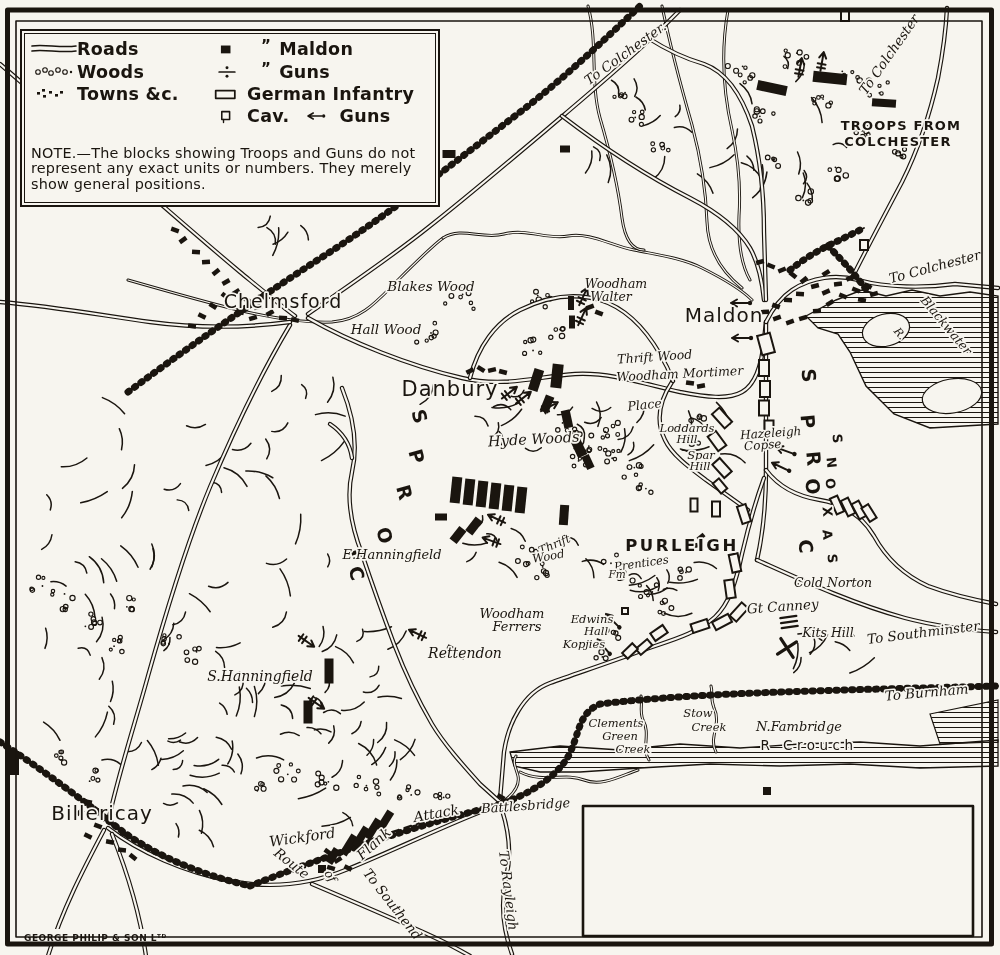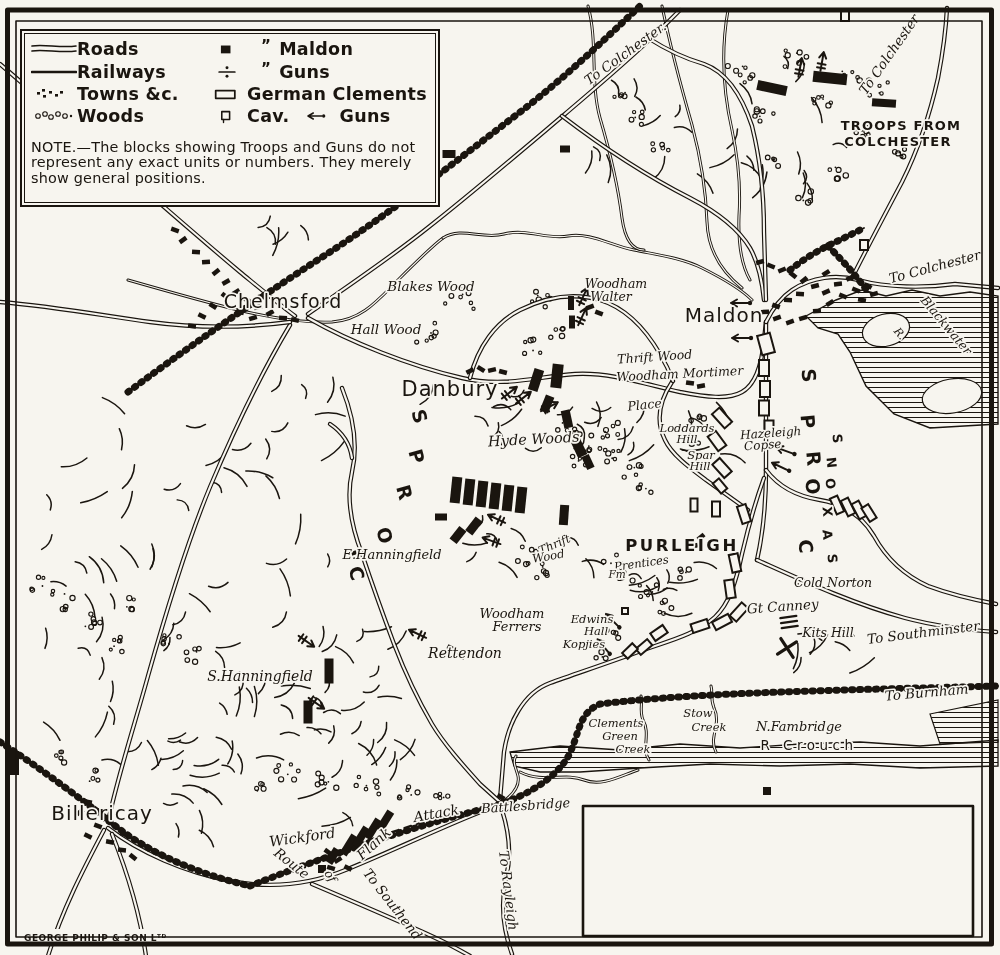--- a/index.html
+++ b/index.html
@@ -25,21 +25,21 @@
   .leg-cols{display:flex}
   .leg-col{display:flex;flex-direction:column}
   .leg-col.c1{width:176px}
   .leg-col.c2{flex:1}
   .leg-row{display:flex;align-items:center;height:22.4px;font-size:17.5px;font-weight:600;
            letter-spacing:.3px;white-space:nowrap}
   .leg-sym{width:46px;flex:0 0 auto;display:inline-flex;align-items:center}
   .leg-sym.small{width:40px}
   .leg-ditto{font-size:15px;margin:0 8px 6px 14px;font-weight:700}
   .leg-lab2{margin-left:4px}
-  .leg-note{font-size:14.4px;line-height:1.1;font-weight:500;margin-top:12px;letter-spacing:.2px}
+  .leg-note{font-size:14.4px;line-height:1.1;font-weight:500;margin-top:18px;letter-spacing:.2px}
 </style>
 </head>
 <body>
 
 <div id="stage">
   <svg id="map-svg" viewBox="0 0 1000 955" xmlns="http://www.w3.org/2000/svg">
     <defs>
       <pattern id="hatch" width="6" height="5" patternUnits="userSpaceOnUse">
         <path d="M0,2.5 H6" stroke="#1a150f" stroke-width="1.05"></path>
       </pattern>
@@ -963,50 +963,42 @@
                 <svg width="46" height="16" viewBox="0 0 46 16">
                   <path d="M1,5 C 12,3 30,7 45,5" class="ink" fill="none" stroke="#1a150f" stroke-width="1.6"></path>
                   <path d="M1,10 C 12,8 30,12 45,10" class="ink" fill="none" stroke="#1a150f" stroke-width="1.6"></path>
                 </svg>
               </span>
               <span class="leg-lab">Roads</span>
             </div>
             <div class="leg-row">
               <span class="leg-sym">
                 <svg width="46" height="16" viewBox="0 0 46 16">
-                  <path d="M1,8 H45" class="ink" fill="none" stroke="#1a150f" stroke-width="2.6"></path>
+                  <circle cx="7" cy="8" r="2.3" class="ink" stroke-width="1.1"></circle>
+                  <circle cx="14" cy="6" r="2.3" class="ink" stroke-width="1.1"></circle>
+                  <circle cx="20" cy="9" r="2.3" class="ink" stroke-width="1.1"></circle>
+                  <circle cx="27" cy="6" r="2.3" class="ink" stroke-width="1.1"></circle>
+                  <circle cx="34" cy="8" r="2.3" class="ink" stroke-width="1.1"></circle>
+                  <circle cx="40" cy="8" r="1.2" fill="#1a150f"></circle>
                 </svg>
               </span>
-              <span class="leg-lab">Railways</span>
+              <span class="leg-lab">Woods</span>
             </div>
             <div class="leg-row">
               <span class="leg-sym">
                 <svg width="46" height="16" viewBox="0 0 46 16">
                   <rect x="6" y="6" width="3" height="2.6" fill="#1a150f"></rect>
                   <rect x="12" y="9" width="3" height="2.6" fill="#1a150f"></rect>
                   <rect x="18" y="5" width="3" height="2.6" fill="#1a150f"></rect>
                   <rect x="11" y="3" width="3" height="2.6" fill="#1a150f"></rect>
                   <rect x="24" y="8" width="3" height="2.6" fill="#1a150f"></rect>
                   <rect x="29" y="5" width="3" height="2.6" fill="#1a150f"></rect>
                 </svg>
               </span>
               <span class="leg-lab">Towns &amp;c.</span>
-            </div>
-            <div class="leg-row">
-              <span class="leg-sym">
-                <svg width="46" height="16" viewBox="0 0 46 16">
-                  <circle cx="7" cy="8" r="2.3" class="ink" stroke-width="1.1"></circle>
-                  <circle cx="14" cy="6" r="2.3" class="ink" stroke-width="1.1"></circle>
-                  <circle cx="20" cy="9" r="2.3" class="ink" stroke-width="1.1"></circle>
-                  <circle cx="27" cy="6" r="2.3" class="ink" stroke-width="1.1"></circle>
-                  <circle cx="34" cy="8" r="2.3" class="ink" stroke-width="1.1"></circle>
-                  <circle cx="40" cy="8" r="1.2" fill="#1a150f"></circle>
-                </svg>
-              </span>
-              <span class="leg-lab">Woods</span>
             </div>
           </div>
         <div class="leg-col c2" id="leg-forces">
             <div class="leg-row">
               <span class="leg-sym small">
                 <svg width="46" height="16" viewBox="0 0 46 16">
                   <rect x="16" y="4" width="11" height="9" fill="#1a150f"></rect>
                 </svg>
               </span>
               <span class="leg-ditto">”</span>
@@ -1022,21 +1014,21 @@
               </span>
               <span class="leg-ditto">”</span>
               <span class="leg-lab">Guns</span>
             </div>
             <div class="leg-row">
               <span class="leg-sym small">
                 <svg width="46" height="16" viewBox="0 0 46 16">
                   <rect x="10" y="4" width="22" height="9" class="ink" stroke-width="2"></rect>
                 </svg>
               </span>
-              <span class="leg-lab">German Clements</span>
+              <span class="leg-lab">German Infantry</span>
             </div>
             <div class="leg-row">
               <span class="leg-sym small">
                 <svg width="46" height="16" viewBox="0 0 46 16">
                   <rect x="17" y="3" width="9" height="9" class="ink" stroke-width="1.8"></rect>
                   <path d="M19,12 v3.5" class="ink" fill="none" stroke="#1a150f" stroke-width="1.6"></path>
                 </svg>
               </span>
               <span class="leg-lab">Cav.</span>
               <span class="leg-sym small" style="margin-left: 6px;">

